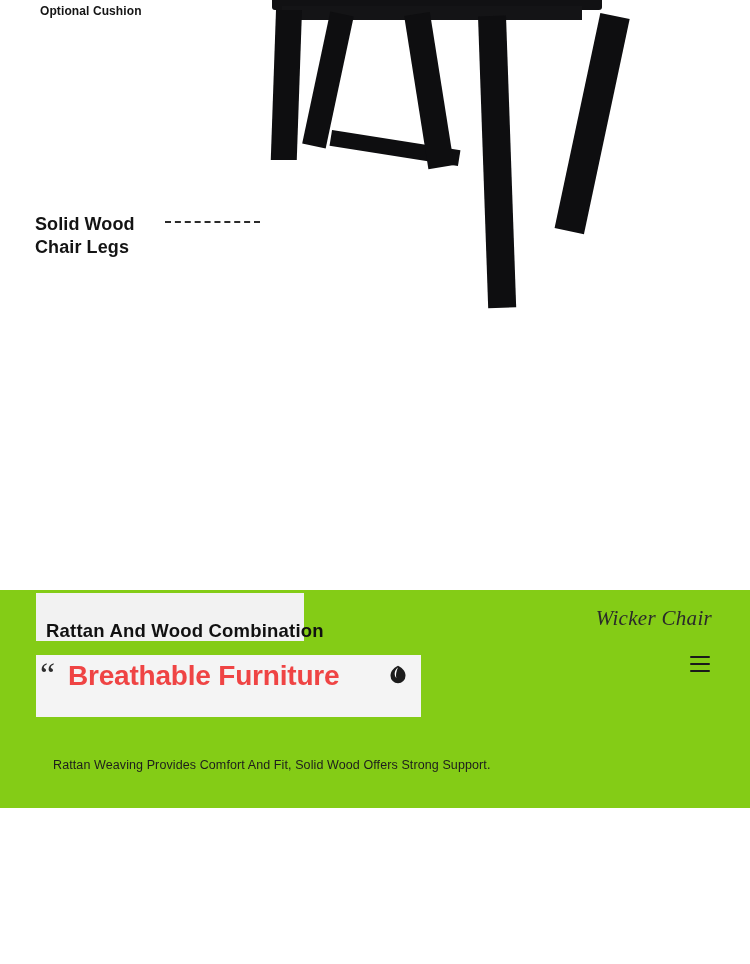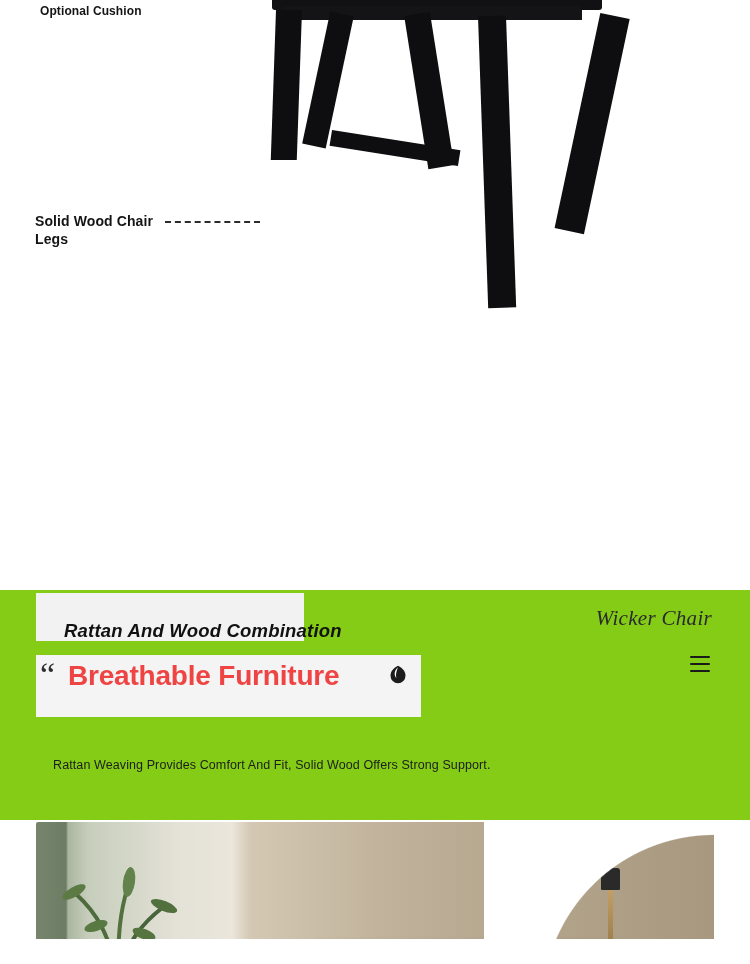--- a/index.html
+++ b/index.html
@@ -11,23 +11,22 @@
     height: 964px;
     background: #ffffff;
     font-family: "Liberation Sans", sans-serif;
     color: #1a1a1a;
     overflow: hidden;
     position: relative;
   }
   .page {
     position: relative;
     width: 750px;
-    height: 939px;
+    height: 808px;
     overflow: hidden;
-    border-radius: 19px;
   }
 
   
   .hero {
     position: absolute;
     left: 0;
     top: 0;
     width: 750px;
     height: 590px;
     background: #ffffff;
@@ -115,21 +114,21 @@
   .callout-cushion {
     left: 40px;
     top: 4px;
     width: 140px;
   }
   .callout-legs {
     left: 35px;
     top: 213px;
     width: 130px;
     font-weight: 700;
-    font-size: 14px;
+    font-size: 18px;
   }
   .dash-line {
     position: absolute;
     left: 165px;
     top: 221px;
     width: 95px;
     height: 0;
     border-top: 2px dashed #2b2b2b;
   }
 
@@ -172,27 +171,26 @@
   .highlight-bar {
     position: absolute;
     left: 36px;
     top: 593px;
     width: 268px;
     height: 48px;
     background: #f2f2f2;
   }
   .subhead {
     position: absolute;
-    left: 64px;
+    left: 46px;
     top: 620px;
     font-size: 18.5px;
     font-weight: 700;
     color: #111;
     letter-spacing: .2px;
-    font-style: italic;
   }
 
   .headline-bg {
     position: absolute;
     left: 36px;
     top: 655px;
     width: 385px;
     height: 62px;
     background: #f4f4f4;
   }

